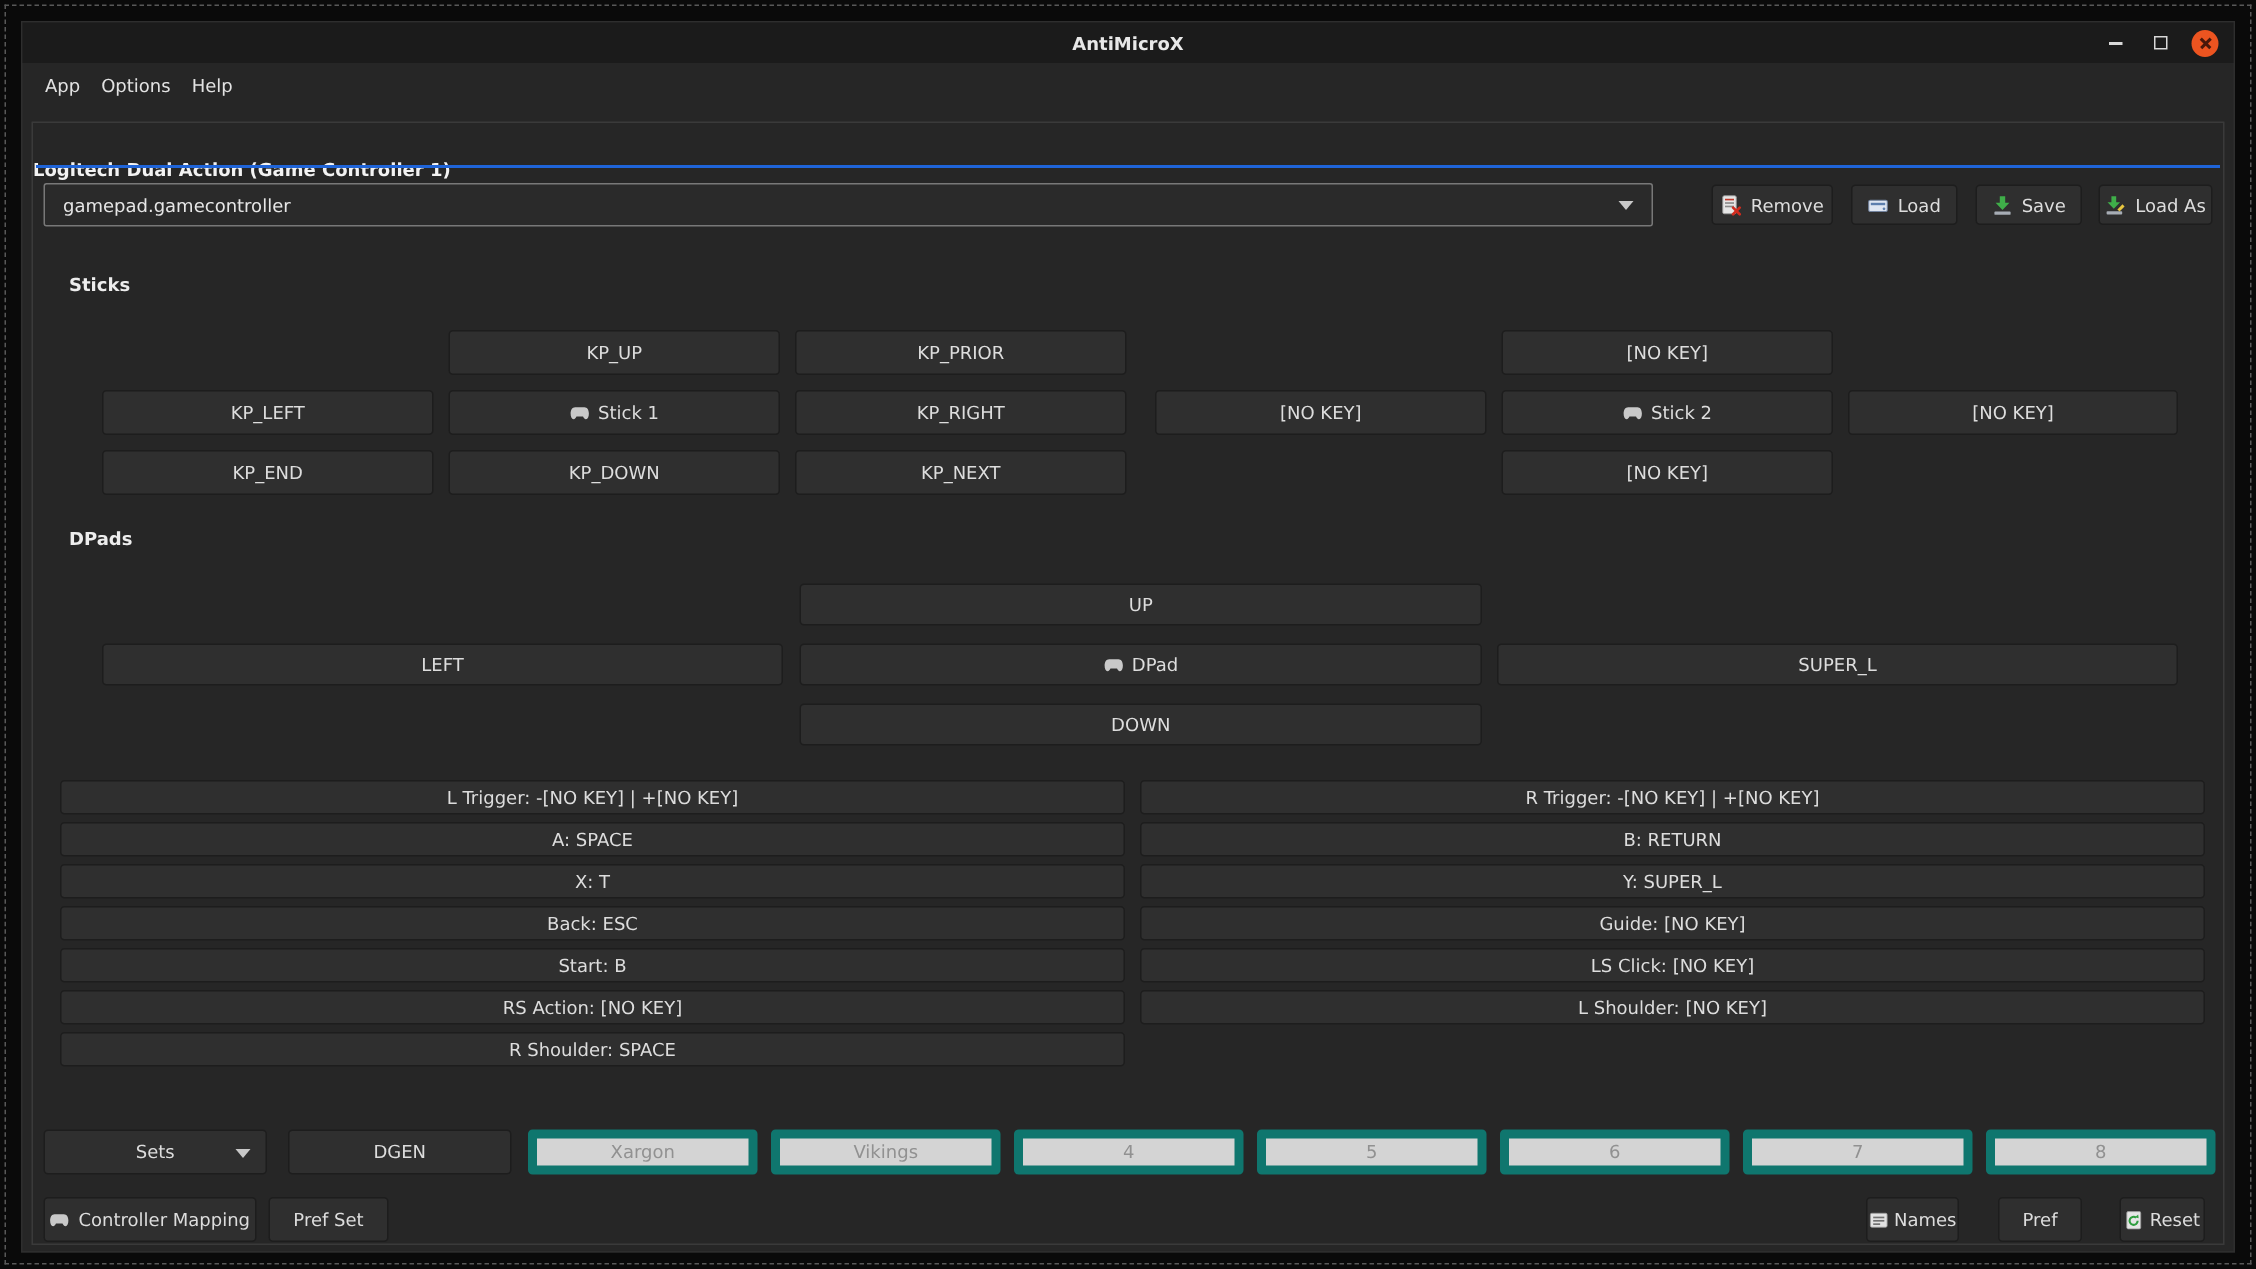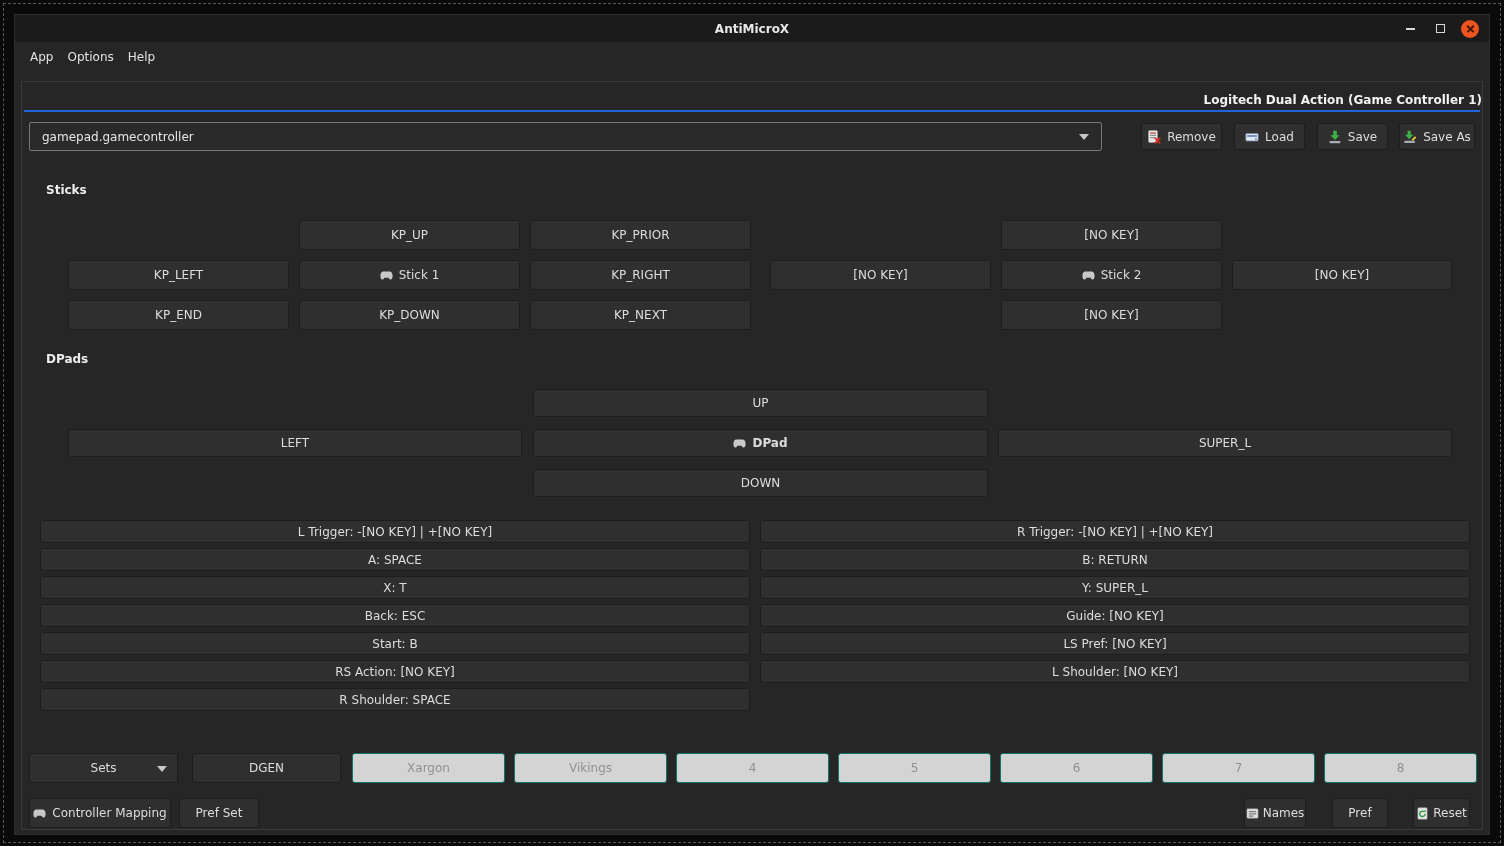--- a/index.html
+++ b/index.html
@@ -19,27 +19,27 @@
   .min-bar { width:9px; height:2px; background:#d8d8d8; }
   .max-box { width:9px; height:9px; border:1px solid #d8d8d8; }
   .wc-close { width:18px; height:18px; border-radius:50%; background:#ec5420; position:relative; }
   .wc-close .x1,.wc-close .x2 { position:absolute; left:4.5px; top:8px; width:9px; height:1.6px; background:#48170a; }
   .wc-close .x1 { transform:rotate(45deg); } .wc-close .x2 { transform:rotate(-45deg); }
 
   .menubar { position:absolute; left:0; top:27px; right:0; height:30px; display:flex; align-items:center; padding-left:8px; }
   .menu-item { color:#e2e2e2; font-size:12px; padding:4px 7px; }
 
   .pane { position:absolute; left:6px; top:66px; right:6px; bottom:4px; border:1px solid #3a3a3a; background:#262626; }
-  .tabheader { position:absolute; left:0; top:4px; right:0; height:28px; display:flex; align-items:center; justify-content:flex-end; }
+  .tabheader { position:absolute; left:0; top:17px; right:0; height:28px; display:flex; align-items:center; justify-content:flex-start; }
   .tabheader .lbl { font-size:12px; font-weight:bold; color:#f2f2f2; }
   .tabline { position:absolute; left:2px; right:2px; top:28px; height:2px; background:#1f64d8; }
 
   .btn { position:absolute; background:#2f2f2f; border:1px solid #1d1d1d; border-radius:3px;
     color:#dddddd; font-size:12px; display:flex; align-items:center; justify-content:center; gap:6px; }
-  .light { background:#d4d4d4; border:1px solid #0f766e; color:#919191; }
+  .light { background:#d4d4d4; border:6px solid #0f766e; color:#919191; }
   .heading { position:absolute; font-size:12px; font-weight:bold; color:#ededed; }
 
   .combo { position:absolute; background:#2a2a2a; border:1px solid #787878; border-radius:2px;
     display:flex; align-items:center; color:#e6e6e6; font-size:12px; padding:0 12px; }
   .tri-down { width:0; height:0; border-left:5px solid transparent; border-right:5px solid transparent;
     border-top:6px solid #c8c8c8; }
   .combo .tri-down { margin-left:auto; }
   .sets-arrow { position:absolute; right:10px; top:12px; }
 
   svg.icon { flex:0 0 auto; }
@@ -112,21 +112,21 @@
         </svg>
         <span>Save</span>
       </div>
 
       <div class="btn" style="left:1377px; top:41px; width:76px; height:27px;">
         <svg class="icon" width="14" height="14" viewBox="0 0 14 14">
           <path d="M4.6 0.8 h3.2 v4 h2.6 L6.2 9.2 L2 4.8 h2.6 Z" fill="#3fae49"></path>
           <rect x="1.4" y="10.8" width="10.4" height="2.2" rx="0.6" fill="#a7adb5"></rect>
           <path d="M8.6 9.6 L12 6.2 L13.4 7.6 L10 11 Z" fill="#e8c63f"></path>
         </svg>
-        <span>Save As</span>
+        <span>Load As</span>
       </div>
 
       <div class="heading" style="left:24px; top:101px;">Sticks</div>
 
       <div class="btn" style="left:277px; top:138px; width:221px; height:30px;">KP_UP</div>
       <div class="btn" style="left:508px; top:138px; width:221px; height:30px;">KP_PRIOR</div>
       <div class="btn" style="left:979px; top:138px; width:221px; height:30px;">[NO KEY]</div>
 
       <div class="btn" style="left:46px; top:178px; width:221px; height:30px;">KP_LEFT</div>
       <div class="btn" style="left:277px; top:178px; width:221px; height:30px;">
@@ -147,39 +147,39 @@
 
       <div class="btn" style="left:46px; top:218px; width:221px; height:30px;">KP_END</div>
       <div class="btn" style="left:277px; top:218px; width:221px; height:30px;">KP_DOWN</div>
       <div class="btn" style="left:508px; top:218px; width:221px; height:30px;">KP_NEXT</div>
       <div class="btn" style="left:979px; top:218px; width:221px; height:30px;">[NO KEY]</div>
 
       <div class="heading" style="left:24px; top:270px;">DPads</div>
 
       <div class="btn" style="left:511px; top:307px; width:455px; height:28px;">UP</div>
       <div class="btn" style="left:46px; top:347px; width:454px; height:28px;">LEFT</div>
-      <div class="btn" style="left:511px; top:347px; width:455px; height:28px;font-weight:bold;">
+      <div class="btn" style="left:511px; top:347px; width:455px; height:28px;">
         <svg class="icon" width="13" height="9" viewBox="0 0 16 11">
           <path d="M4.2 0.5 C1.8 0.5 0.5 2.8 0.5 5.8 C0.5 8.5 1.4 10.5 2.9 10.5 C4.1 10.5 4.8 9.2 5.3 8.2 L10.7 8.2 C11.2 9.2 11.9 10.5 13.1 10.5 C14.6 10.5 15.5 8.5 15.5 5.8 C15.5 2.8 14.2 0.5 11.8 0.5 Z" fill="#c9c9c9"></path>
         </svg>
         <span>DPad</span>
       </div>
       <div class="btn" style="left:976px; top:347px; width:454px; height:28px;">SUPER_L</div>
       <div class="btn" style="left:511px; top:387px; width:455px; height:28px;">DOWN</div>
 
       <div class="btn" style="left:18px; top:438px; width:710px; height:23px;">L Trigger: -[NO KEY] | +[NO KEY]</div>
       <div class="btn" style="left:738px; top:438px; width:710px; height:23px;">R Trigger: -[NO KEY] | +[NO KEY]</div>
       <div class="btn" style="left:18px; top:466px; width:710px; height:23px;">A: SPACE</div>
       <div class="btn" style="left:738px; top:466px; width:710px; height:23px;">B: RETURN</div>
       <div class="btn" style="left:18px; top:494px; width:710px; height:23px;">X: T</div>
       <div class="btn" style="left:738px; top:494px; width:710px; height:23px;">Y: SUPER_L</div>
       <div class="btn" style="left:18px; top:522px; width:710px; height:23px;">Back: ESC</div>
       <div class="btn" style="left:738px; top:522px; width:710px; height:23px;">Guide: [NO KEY]</div>
       <div class="btn" style="left:18px; top:550px; width:710px; height:23px;">Start: B</div>
-      <div class="btn" style="left:738px; top:550px; width:710px; height:23px;">LS Pref: [NO KEY]</div>
+      <div class="btn" style="left:738px; top:550px; width:710px; height:23px;">LS Click: [NO KEY]</div>
       <div class="btn" style="left:18px; top:578px; width:710px; height:23px;">RS Action: [NO KEY]</div>
       <div class="btn" style="left:738px; top:578px; width:710px; height:23px;">L Shoulder: [NO KEY]</div>
       <div class="btn" style="left:18px; top:606px; width:710px; height:23px;">R Shoulder: SPACE</div>
 
       <div class="btn" style="left:7px; top:671px; width:149px; height:30px;">
         <span>Sets</span>
         <span class="tri-down sets-arrow"></span>
       </div>
       <div class="btn" style="left:170px; top:671px; width:149px; height:30px;">DGEN</div>
       <div class="btn light" style="left:330px; top:671px; width:153px; height:30px;">Xargon</div>

